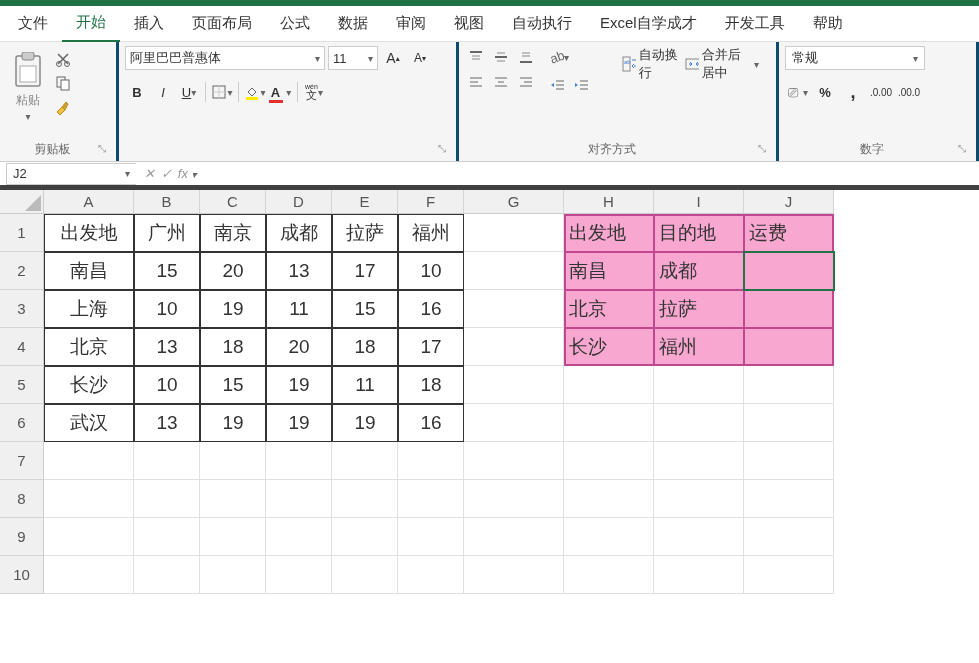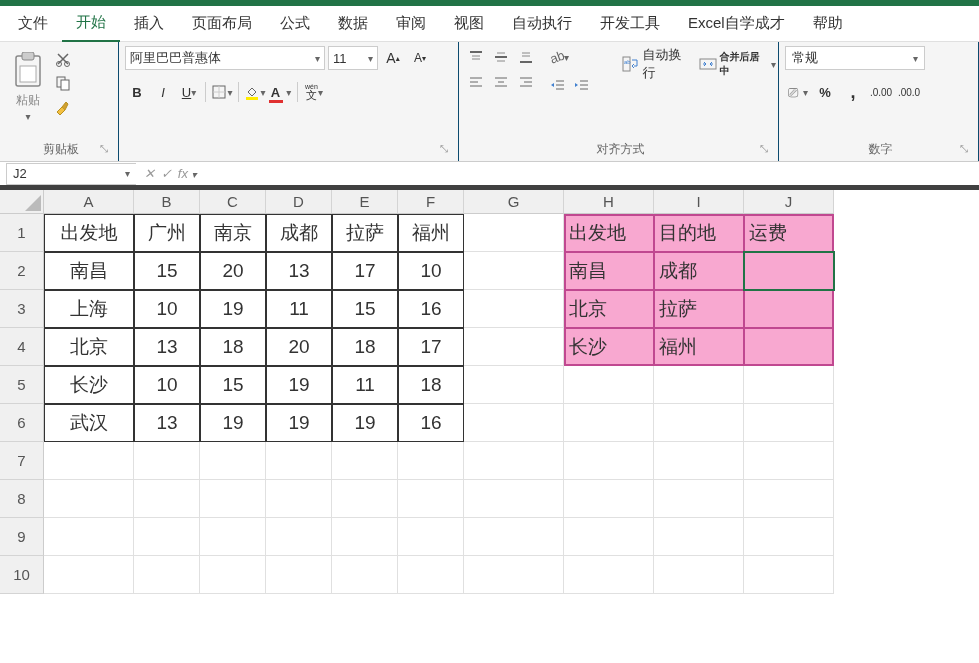--- a/index.html
+++ b/index.html
@@ -5,21 +5,21 @@
 * { margin: 0; padding: 0; box-sizing: border-box; font-family: "Microsoft YaHei", Arial, sans-serif; }
 body { background: #fff; width: 979px; height: 663px; overflow: hidden; font-size: 13px; color: #333; }
 
 .titlebar { height: 6px; background: #217346; }
 
 .menu-tabs { display: flex; align-items: center; height: 36px; background: #fff; padding: 0 4px; border-bottom: 1px solid #e0e0e0; }
 .menu-tabs span { padding: 8px 14px; cursor: pointer; font-size: 15px; }
 .menu-tabs .active { border-bottom: 2px solid #217346; color: #217346; font-weight: 500; }
 
 .ribbon { display: flex; height: 120px; background: #f5f5f5; border-bottom: 1px solid #ccc; }
-.ribbon-group { display: flex; flex-direction: column; border-right: 1px solid #0c4a6e; padding: 4px 2px 0 6px; position: relative; }
+.ribbon-group { display: flex; flex-direction: column; border-right: 3px solid #0c4a6e; padding: 4px 17px 0 6px; position: relative; }
 .ribbon-group-label { text-align: center; font-size: 12px; color: #666; padding: 3px 0; border-top: 1px solid transparent; }
 .ribbon-body { flex: 1; display: flex; align-items: flex-start; gap: 4px; }
 
 .clipboard-main { display: flex; flex-direction: column; align-items: center; gap: 2px; padding: 4px; }
 .clipboard-icon { width: 36px; height: 40px; display: flex; align-items: center; justify-content: center; }
 .clipboard-side { display: flex; flex-direction: column; gap: 6px; padding-top: 4px; }
 .small-icon { width: 18px; height: 18px; display: flex; align-items: center; justify-content: center; color: #666; }
 
 .font-top { display: flex; gap: 3px; margin-bottom: 6px; }
 .font-name { width: 200px; height: 24px; border: 1px solid #ccc; background: #fff; padding: 0 4px; font-size: 13px; display: flex; align-items: center; justify-content: space-between; }
@@ -70,22 +70,22 @@
 <div class="menu-tabs" id="menu-tabs">
     <span>文件</span>
     <span class="active">开始</span>
     <span>插入</span>
     <span>页面布局</span>
     <span>公式</span>
     <span>数据</span>
     <span>审阅</span>
     <span>视图</span>
     <span>自动执行</span>
+    <span>Excel自学成才</span>
     <span>开发工具</span>
-    <span>Excel自学成才</span>
     <span>帮助</span>
   </div>
 
 <div class="ribbon">
 
   <div class="ribbon-group" style="width:119px;">
     <div class="ribbon-body">
       <div class="clipboard-main">
         <div class="clipboard-icon">
           <svg width="32" height="36" viewBox="0 0 32 36">
@@ -264,21 +264,21 @@
               <text x="2" y="8" font-size="6" fill="#4080d0">ab</text>
               <path d="M10 4 L15 4 L15 10 L12 10 M12 8 L10 10 L12 12" fill="none" stroke="#4080d0"></path>
             </svg>
           <span style="font-size:13px;">自动换行</span>
         </div>
         <div class="align-row">
           <svg width="18" height="16">
               <rect x="1" y="3" width="16" height="10" fill="none" stroke="#888"></rect>
               <path d="M4 8 L7 8 M5 6 L7 8 L5 10 M14 8 L11 8 M13 6 L11 8 L13 10" stroke="#4080d0" fill="none"></path>
             </svg>
-          <span style="font-size:10px;font-weight:bold;">合并后居中</span>
+          <span style="font-size:13px;">合并后居中</span>
           <span class="chev">▾</span>
         </div>
       </div>
     </div>
     <div class="ribbon-group-label">对齐方式</div>
     <div class="dialog-launcher">⤡</div>
   </div>
 
   <div class="ribbon-group" style="flex:1;">
     <div class="ribbon-body" style="flex-direction:column;text-align:center;">

